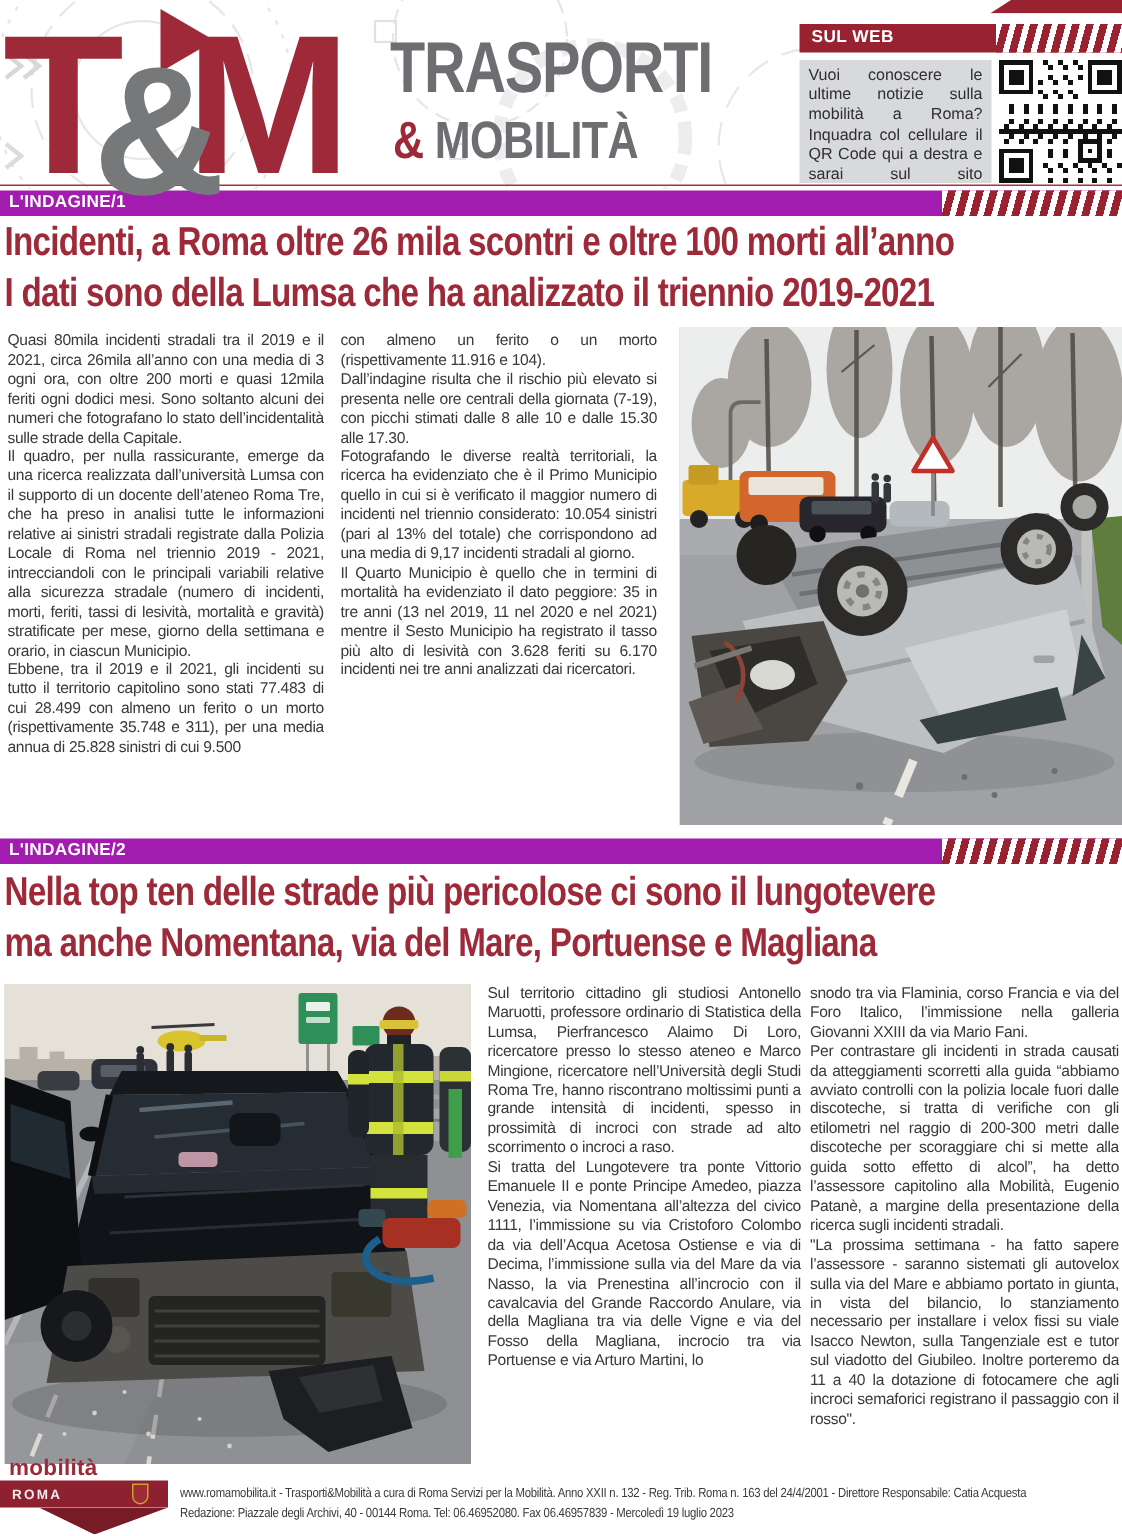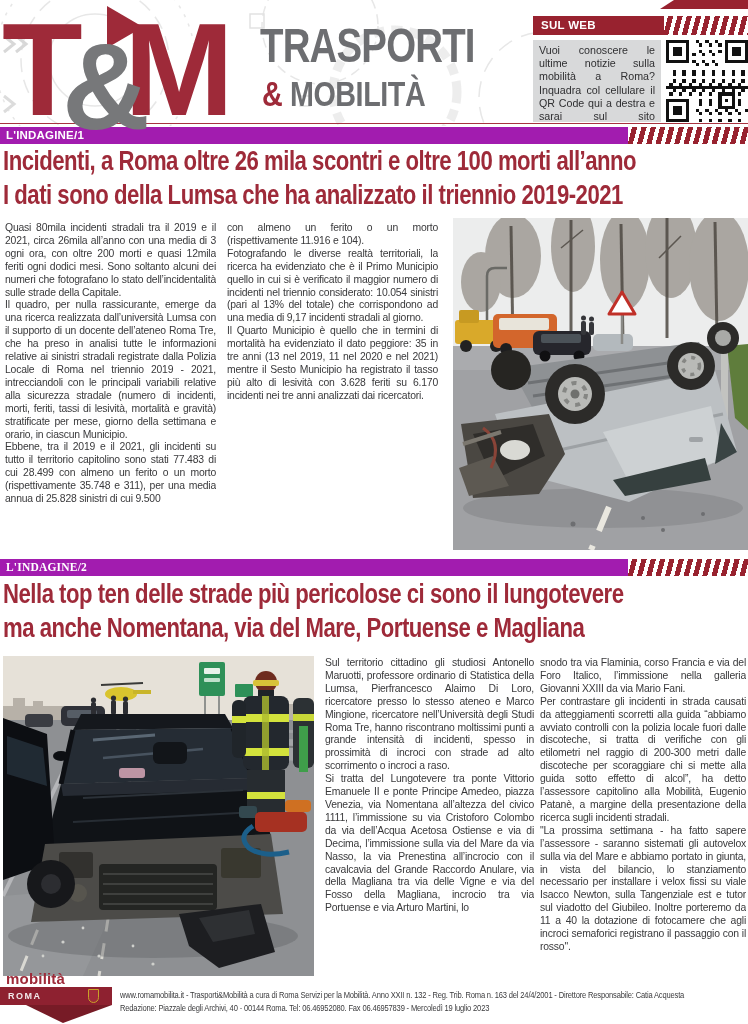--- a/index.html
+++ b/index.html
@@ -250,20 +250,21 @@
   <div class="headline-line" style="top:180px;">I dati sono della Lumsa che ha analizzato il triennio 2019-2021</div>
 
   <div class="body-col" style="left:5px;top:222px;width:211px;height:330px;">
     <p>Quasi 80mila incidenti stradali tra il 2019 e il 2021, circa 26mila all’anno con una media di 3 ogni ora, con oltre 200 morti e quasi 12mila feriti ogni dodici mesi. Sono soltanto alcuni dei numeri che fotografano lo stato dell’incidentalità sulle strade della Capitale.</p>
     <p>Il quadro, per nulla rassicurante, emerge da una ricerca realizzata dall’università Lumsa con il supporto di un docente dell’ateneo Roma Tre, che ha preso in analisi tutte le informazioni relative ai sinistri stradali registrate dalla Polizia Locale di Roma nel triennio 2019 - 2021, intrecciandoli con le principali variabili relative alla sicurezza stradale (numero di incidenti, morti, feriti, tassi di lesività, mortalità e gravità) stratificate per mese, giorno della settimana e orario, in ciascun Municipio.</p>
     <p>Ebbene, tra il 2019 e il 2021, gli incidenti su tutto il territorio capitolino sono stati 77.483 di cui 28.499 con almeno un ferito o un morto (rispettivamente 35.748 e 311), per una media annua di 25.828 sinistri di cui 9.500</p>
   </div>
 
   <div class="body-col" style="left:227px;top:222px;width:211px;height:330px;">
     <p>con almeno un ferito o un morto (rispettivamente 11.916 e 104).</p>
+    <p>Dall’indagine risulta che il rischio più elevato si presenta nelle ore centrali della giornata (7-19), con picchi stimati dalle 8 alle 10 e dalle 15.30 alle 17.30.</p>
     <p>Fotografando le diverse realtà territoriali, la ricerca ha evidenziato che è il Primo Municipio quello in cui si è verificato il maggior numero di incidenti nel triennio considerato: 10.054 sinistri (pari al 13% del totale) che corrispondono ad una media di 9,17 incidenti stradali al giorno.</p>
     <p>Il Quarto Municipio è quello che in termini di mortalità ha evidenziato il dato peggiore: 35 in tre anni (13 nel 2019, 11 nel 2020 e nel 2021) mentre il Sesto Municipio ha registrato il tasso più alto di lesività con 3.628 feriti su 6.170 incidenti nei tre anni analizzati dai ricercatori.</p>
   </div>
 
   <div class="photo" style="left:453px;top:218px;width:295px;height:332px;">
     <svg width="295" height="332" viewBox="0 0 295 332">
       <rect width="295" height="130" fill="#eceded"></rect>
       <g fill="#6a6257" opacity="0.5">
         <ellipse cx="60" cy="38" rx="28" ry="42"></ellipse>
           <ellipse cx="120" cy="28" rx="22" ry="46"></ellipse>
@@ -351,21 +352,21 @@
       </g>
       <g fill="#6d6e71">
         <circle cx="190" cy="300" r="2"></circle>
           <circle cx="210" cy="312" r="2"></circle>
           <circle cx="120" cy="306" r="2.5"></circle>
           <circle cx="250" cy="296" r="2"></circle>
       </g>
     </svg>
   </div>
 
-  <div class="section-bar" style="top:559px;font-family:Liberation Serif, serif;">
+  <div class="section-bar" style="top:559px;">
     <span class="section-label">L'INDAGINE/2</span>
     <span class="bar-stripes"></span>
   </div>
 
   <div class="headline-line" style="top:579px;">Nella top ten delle strade più pericolose ci sono il lungotevere</div>
   <div class="headline-line" style="top:613px;">ma anche Nomentana, via del Mare, Portuense e Magliana</div>
 
   <div class="photo" style="left:3px;top:656px;width:311px;height:320px;">
     <svg width="311" height="320" viewBox="0 0 311 320">
       <rect width="311" height="66" fill="#e6e1d8"></rect>

